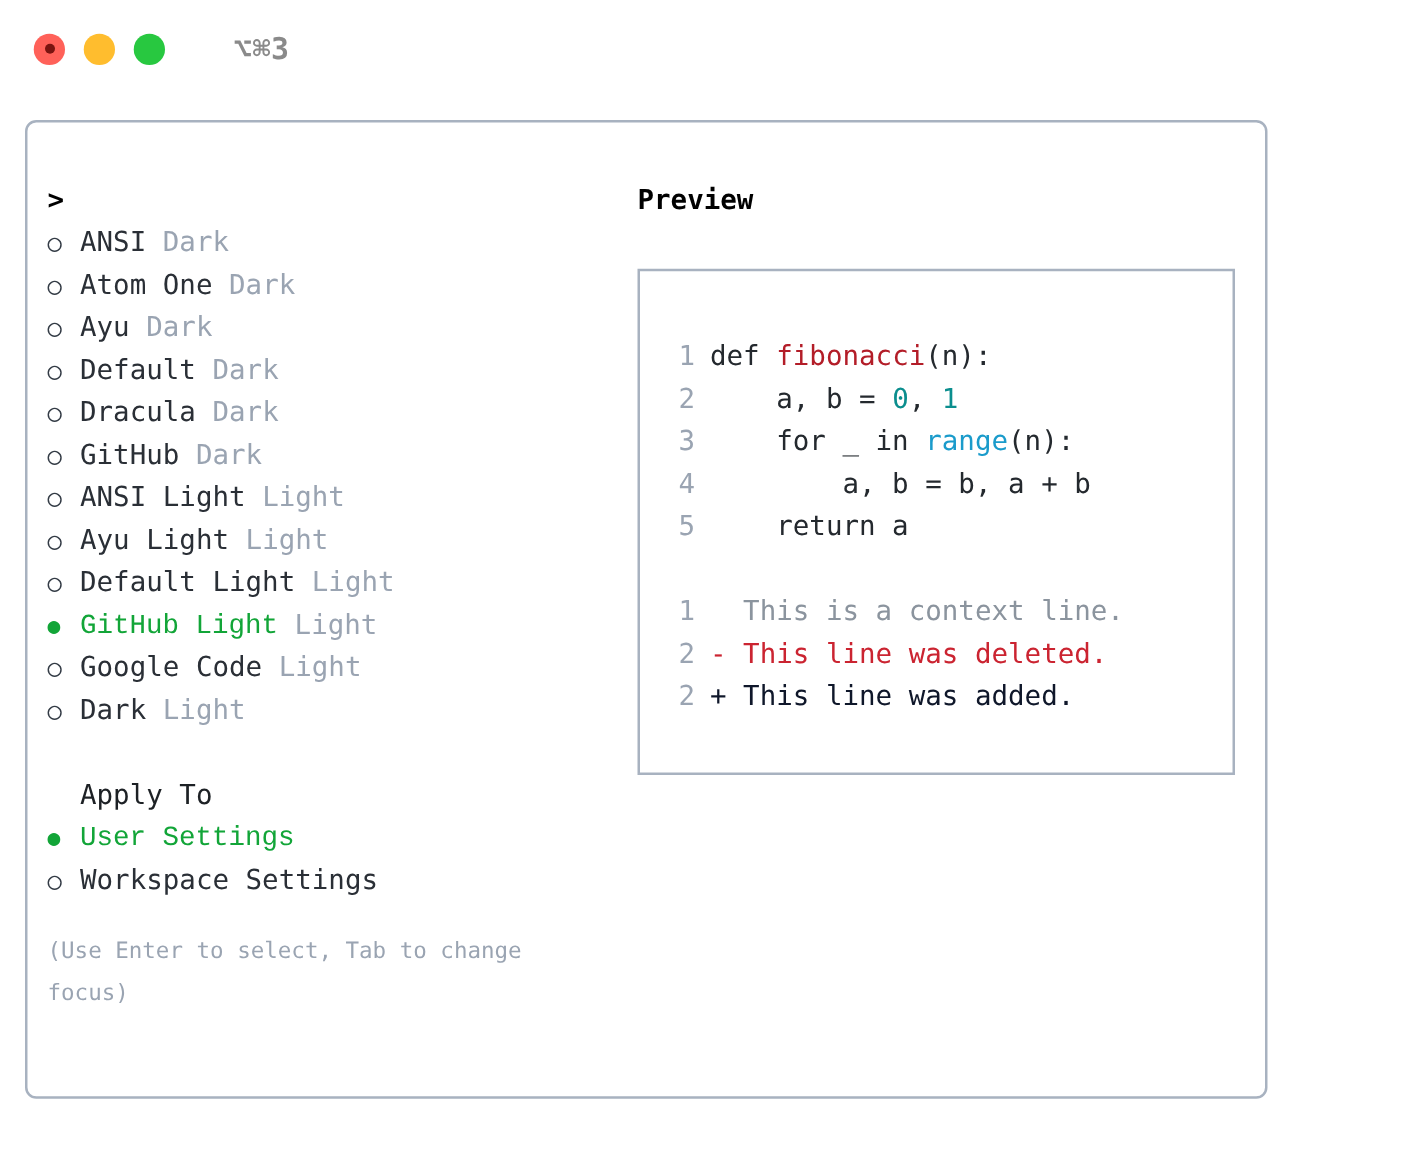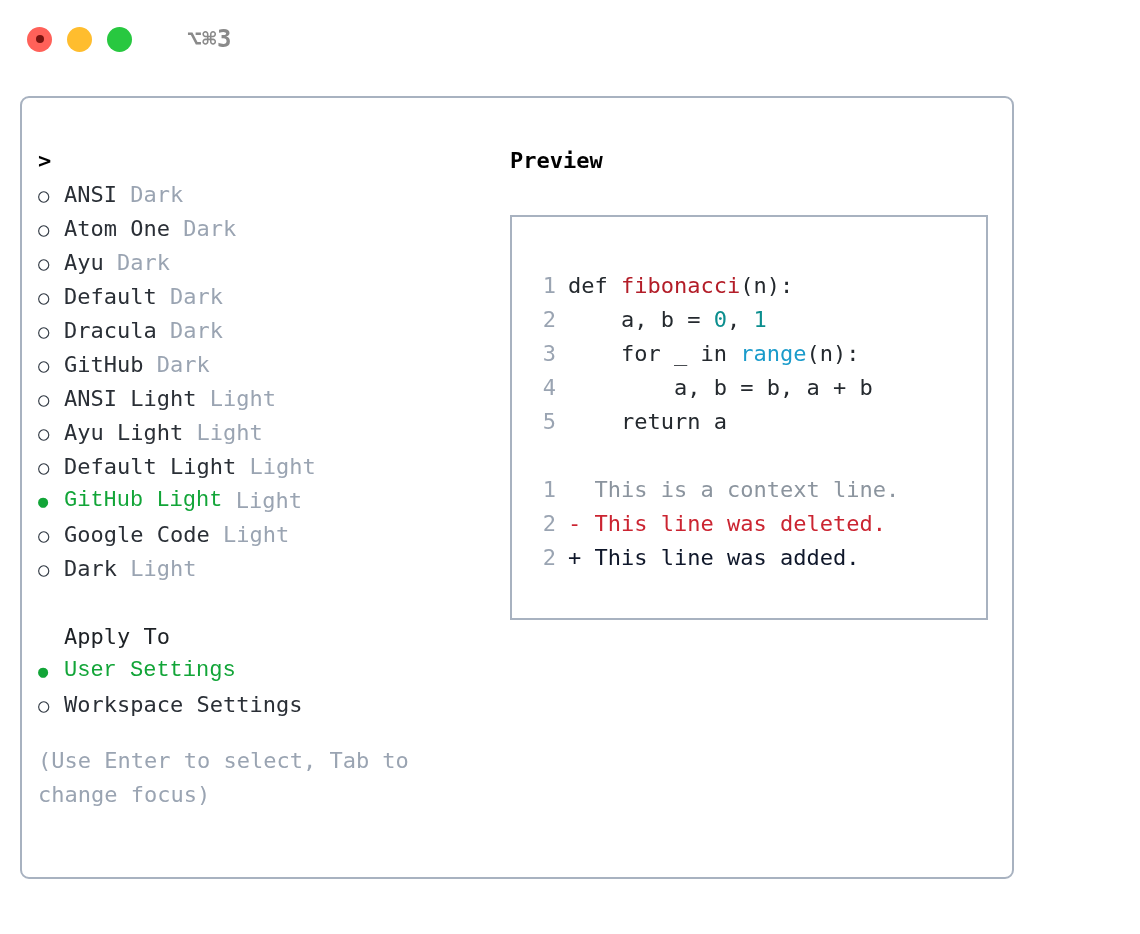--- a/index.html
+++ b/index.html
@@ -109,21 +109,21 @@
 
   .plain-header {
     color: #1d2125;
   }
   .plain-header .caret { width: 26px; display: inline-block; }
 
   .spacer-row { height: 34px; }
 
   #hint {
     margin-top: 22px;
-    font-size: 22px;
+    font-size: 18px;
     line-height: 34px;
     color: #9aa4b2;
     width: 420px;
   }
 
   
   #right-col {
     position: absolute;
     left: 472px; top: 0;
     width: 472px;

